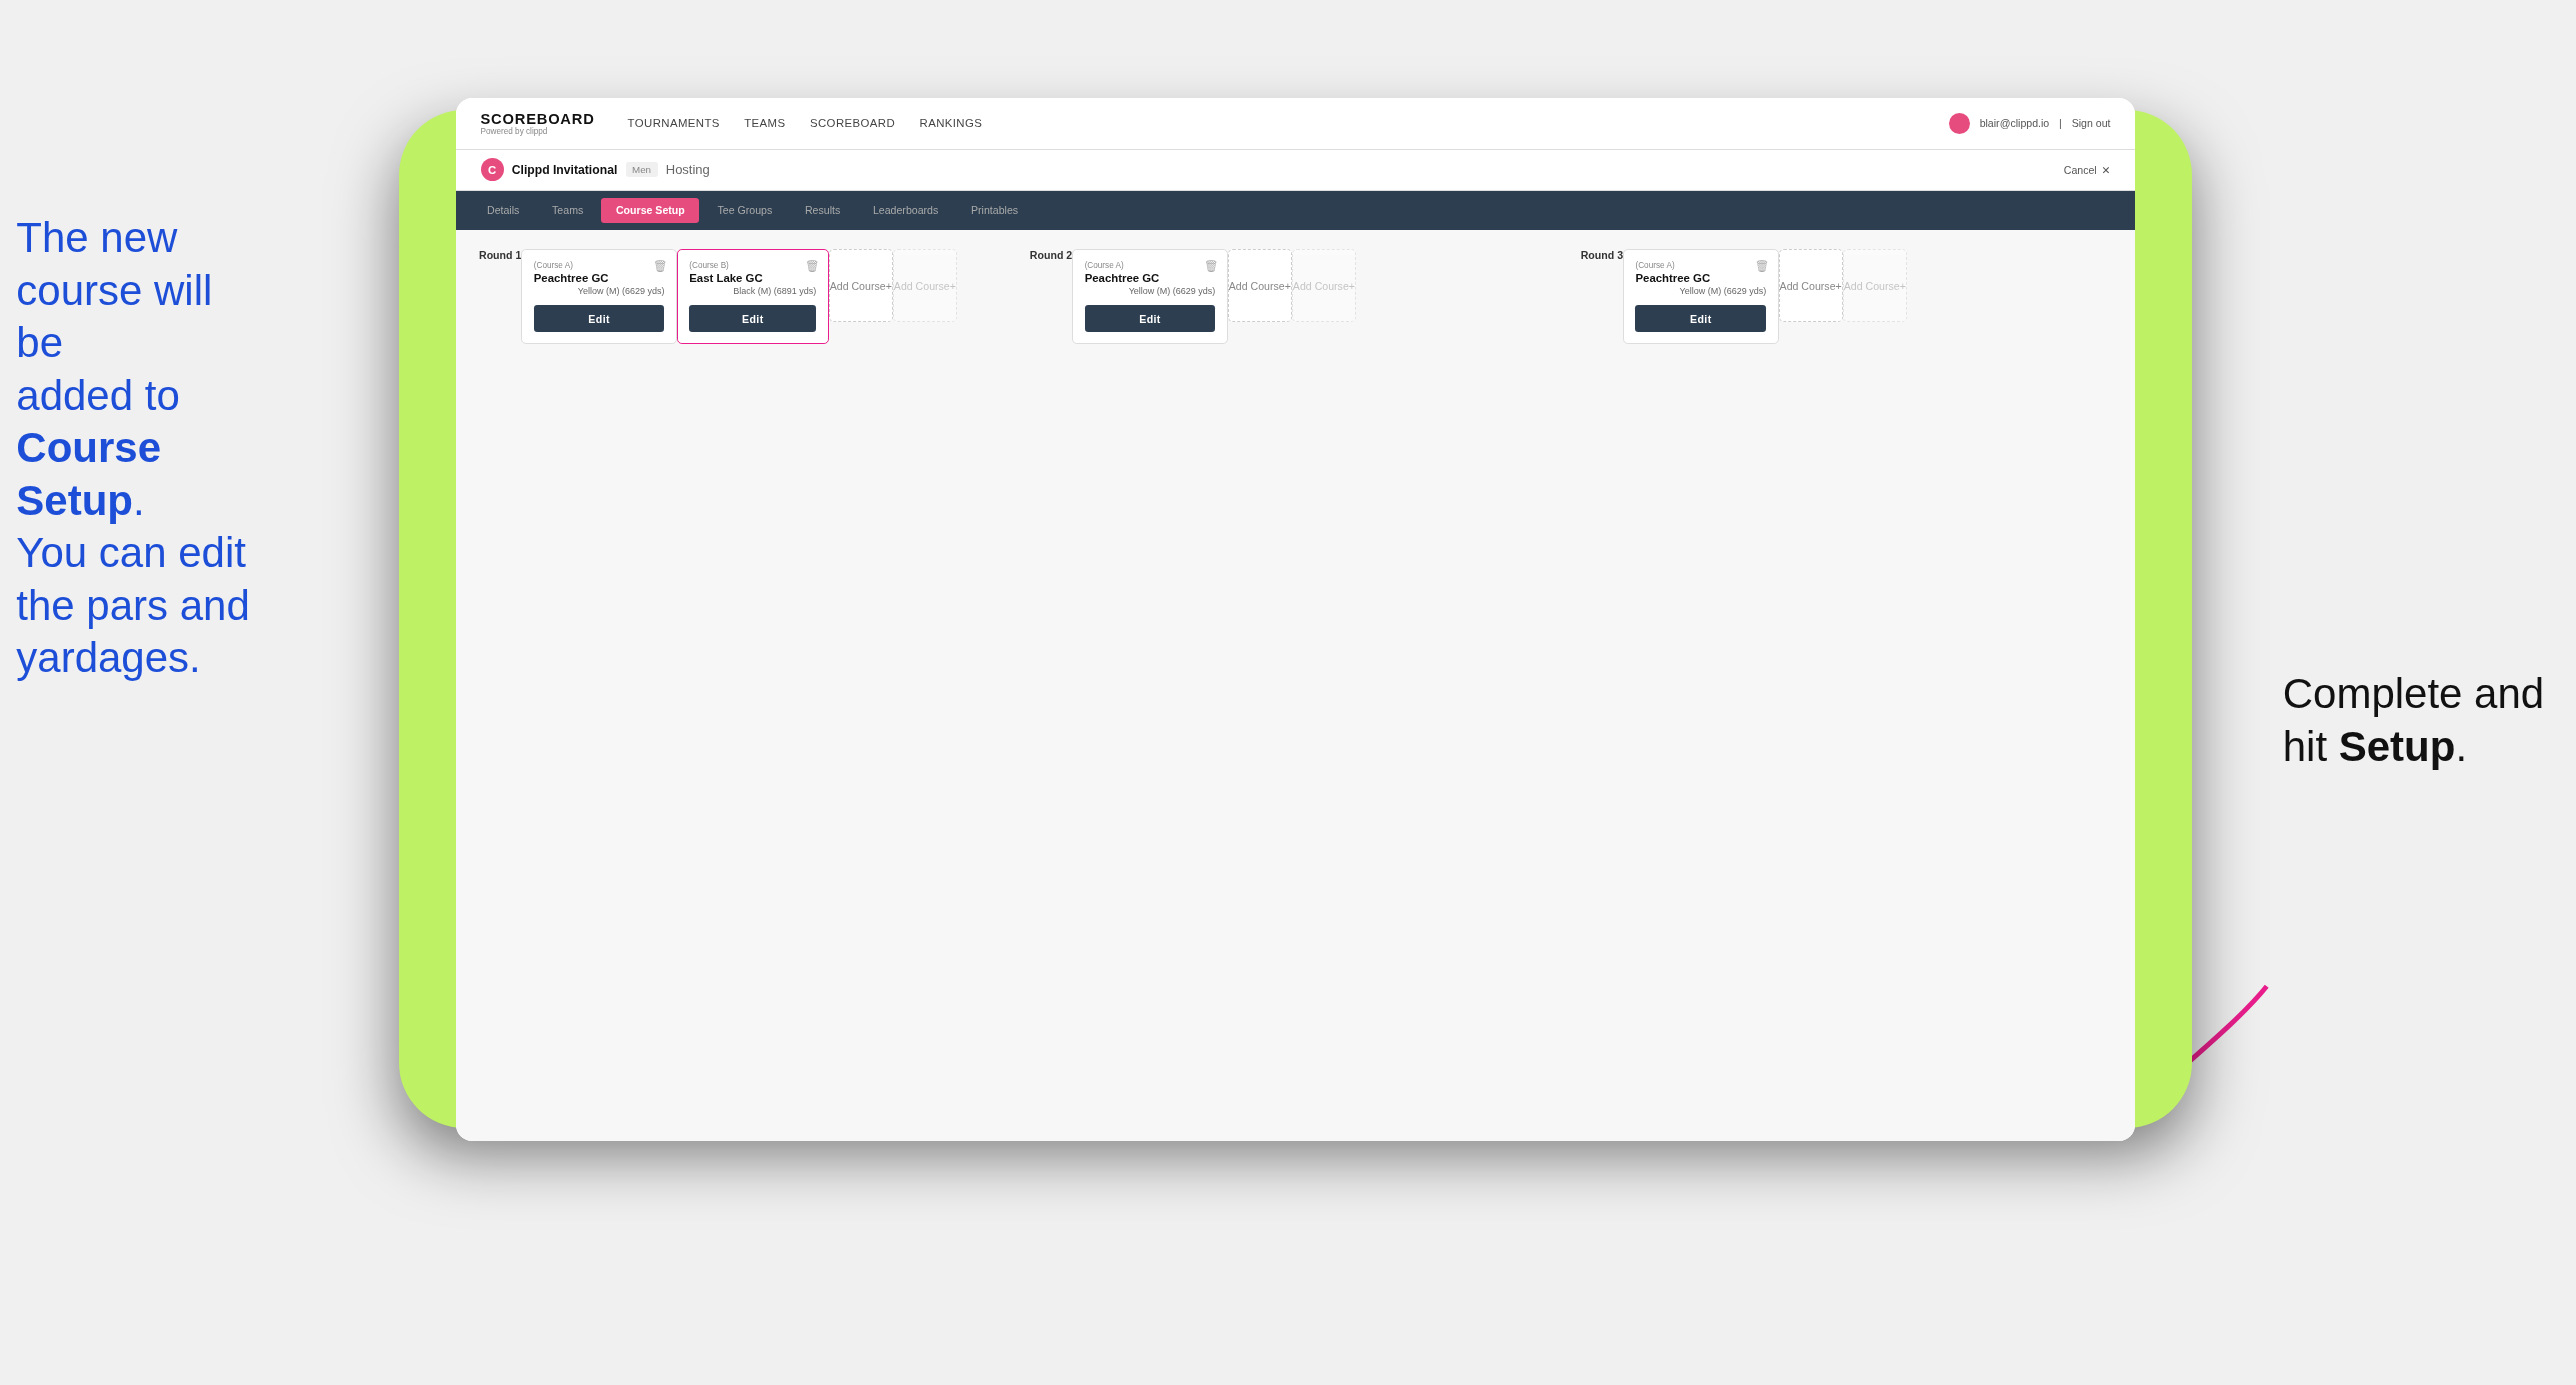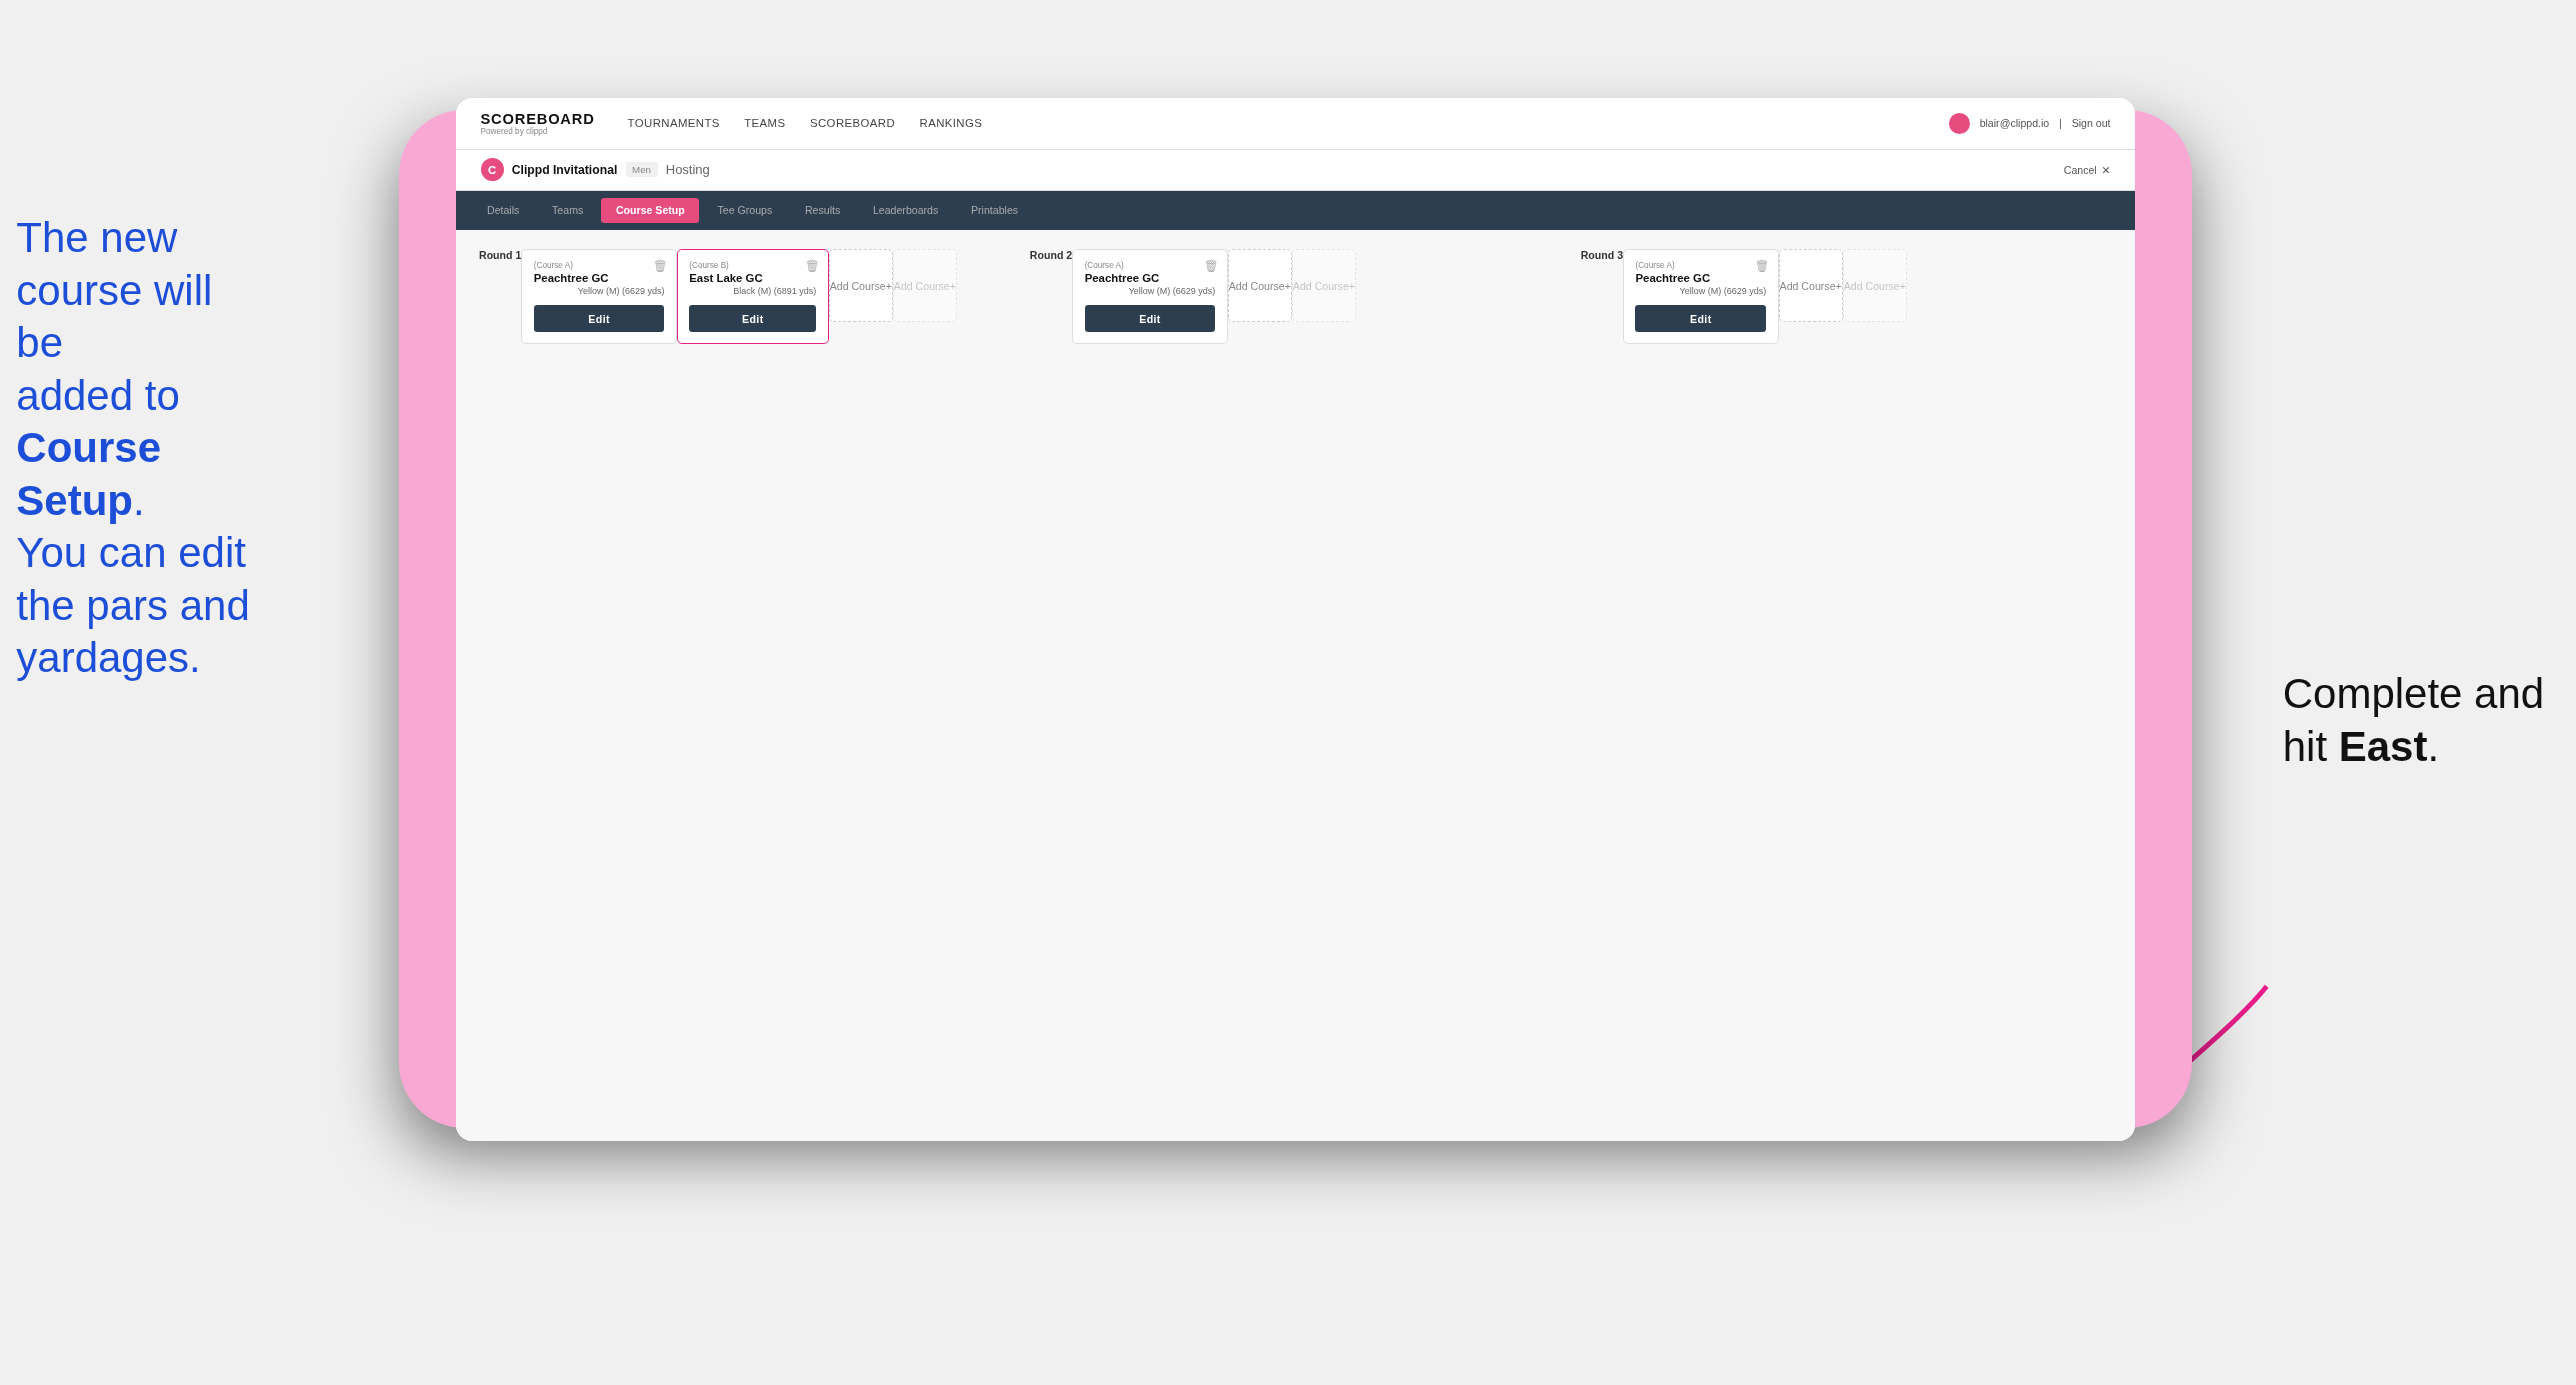--- a/index.html
+++ b/index.html
@@ -37,21 +37,21 @@
     }
     .annotation-right strong { font-weight: 900; }
 
     
     .tablet-frame {
       position: absolute;
       left: 399px;
       top: 110px;
       width: 1793px;
       height: 1018px;
-      background: #f9a8d4;
+      background: #bef264;
       border-radius: 65px;
       box-shadow: 0 24.5px 65px rgba(0,0,0,0.5);
       display: flex;
       align-items: center;
       justify-content: center;
     }
 
     .tablet-screen {
       width: 1679px;
       height: 1043px;
@@ -342,21 +342,21 @@
   course will be<br>
   added to<br>
   <strong>Course Setup</strong>.<br>
   You can edit<br>
   the pars and<br>
   yardages.
 </div>
 
 <div class="annotation-right">
   Complete and<br>
-  hit <strong>East</strong>.
+  hit <strong>Setup</strong>.
 </div>
 
 <div class="arrow-left">
   <svg class="arrow" width="228" height="163" viewBox="0 0 280 200">
     <defs>
       <marker id="arrowhead-left" markerWidth="10" markerHeight="7" refX="10" refY="3.5" orient="auto">
         <polygon points="0 0, 10 3.5, 0 7" fill="#e91e8c"></polygon>
       </marker>
     </defs>
     <path d="M 10 10 C 50 10 120 80 240 160" stroke="#e91e8c" stroke-width="6" fill="none" marker-end="url(#arrowhead-left)"></path>

